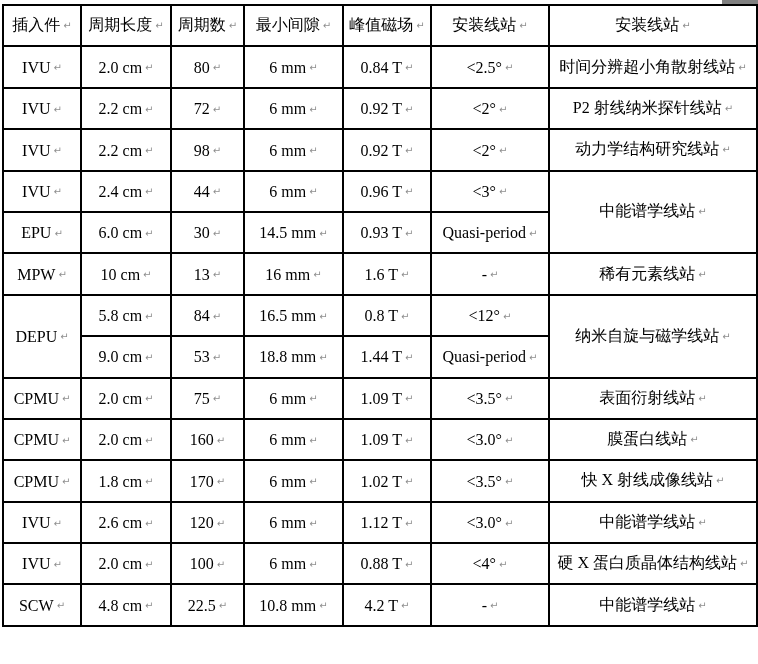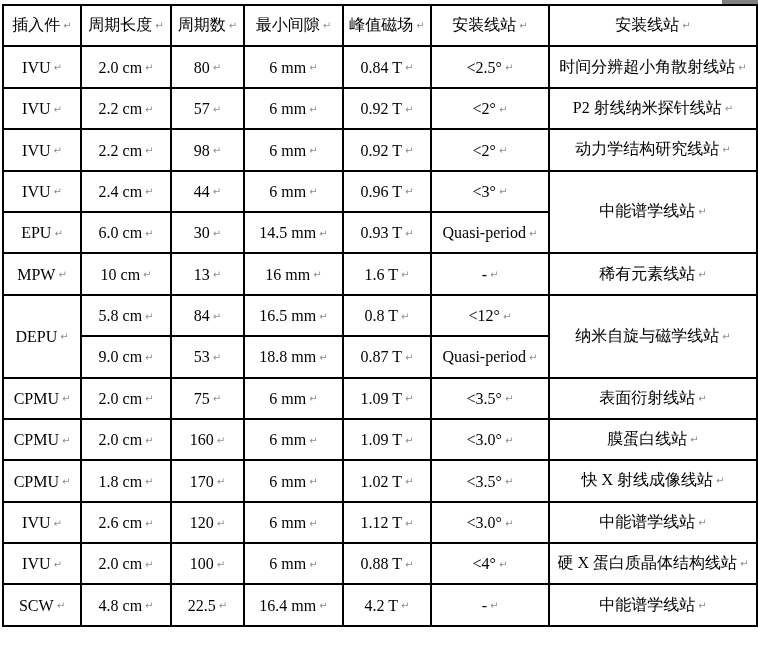--- a/index.html
+++ b/index.html
@@ -92,21 +92,21 @@
           <td><span class="cell-text">2.0 cm</span><span class="pmark">↵</span></td>
           <td><span class="cell-text">80</span><span class="pmark">↵</span></td>
           <td><span class="cell-text">6 mm</span><span class="pmark">↵</span></td>
           <td><span class="cell-text">0.84 T</span><span class="pmark">↵</span></td>
           <td><span class="cell-text">&lt;2.5°</span><span class="pmark">↵</span></td>
           <td><span class="cell-text">时间分辨超小角散射线站</span><span class="pmark">↵</span></td>
         </tr>
         <tr>
           <td><span class="cell-text">IVU</span><span class="pmark">↵</span></td>
           <td><span class="cell-text">2.2 cm</span><span class="pmark">↵</span></td>
-          <td><span class="cell-text">57</span><span class="pmark">↵</span></td>
+          <td><span class="cell-text">72</span><span class="pmark">↵</span></td>
           <td><span class="cell-text">6 mm</span><span class="pmark">↵</span></td>
           <td><span class="cell-text">0.92 T</span><span class="pmark">↵</span></td>
           <td><span class="cell-text">&lt;2°</span><span class="pmark">↵</span></td>
           <td><span class="cell-text">P2 射线纳米探针线站</span><span class="pmark">↵</span></td>
         </tr>
         <tr>
           <td><span class="cell-text">IVU</span><span class="pmark">↵</span></td>
           <td><span class="cell-text">2.2 cm</span><span class="pmark">↵</span></td>
           <td><span class="cell-text">98</span><span class="pmark">↵</span></td>
           <td><span class="cell-text">6 mm</span><span class="pmark">↵</span></td>
@@ -146,21 +146,21 @@
           <td><span class="cell-text">84</span><span class="pmark">↵</span></td>
           <td><span class="cell-text">16.5 mm</span><span class="pmark">↵</span></td>
           <td><span class="cell-text">0.8 T</span><span class="pmark">↵</span></td>
           <td><span class="cell-text">&lt;12°</span><span class="pmark">↵</span></td>
           <td rowspan="2"><span class="cell-text">纳米自旋与磁学线站</span><span class="pmark">↵</span></td>
         </tr>
         <tr>
           <td><span class="cell-text">9.0 cm</span><span class="pmark">↵</span></td>
           <td><span class="cell-text">53</span><span class="pmark">↵</span></td>
           <td><span class="cell-text">18.8 mm</span><span class="pmark">↵</span></td>
-          <td><span class="cell-text">0.87 T</span><span class="pmark">↵</span></td>
+          <td><span class="cell-text">1.44 T</span><span class="pmark">↵</span></td>
           <td><span class="cell-text">Quasi-period</span><span class="pmark">↵</span></td>
         </tr>
         <tr>
           <td><span class="cell-text">CPMU</span><span class="pmark">↵</span></td>
           <td><span class="cell-text">2.0 cm</span><span class="pmark">↵</span></td>
           <td><span class="cell-text">75</span><span class="pmark">↵</span></td>
           <td><span class="cell-text">6 mm</span><span class="pmark">↵</span></td>
           <td><span class="cell-text">1.09 T</span><span class="pmark">↵</span></td>
           <td><span class="cell-text">&lt;3.5°</span><span class="pmark">↵</span></td>
           <td><span class="cell-text">表面衍射线站</span><span class="pmark">↵</span></td>
@@ -198,20 +198,20 @@
           <td><span class="cell-text">100</span><span class="pmark">↵</span></td>
           <td><span class="cell-text">6 mm</span><span class="pmark">↵</span></td>
           <td><span class="cell-text">0.88 T</span><span class="pmark">↵</span></td>
           <td><span class="cell-text">&lt;4°</span><span class="pmark">↵</span></td>
           <td><span class="cell-text">硬 X 蛋白质晶体结构线站</span><span class="pmark">↵</span></td>
         </tr>
         <tr>
           <td><span class="cell-text">SCW</span><span class="pmark">↵</span></td>
           <td><span class="cell-text">4.8 cm</span><span class="pmark">↵</span></td>
           <td><span class="cell-text">22.5</span><span class="pmark">↵</span></td>
-          <td><span class="cell-text">16.4 mm</span><span class="pmark">↵</span></td>
+          <td><span class="cell-text">10.8 mm</span><span class="pmark">↵</span></td>
           <td><span class="cell-text">4.2 T</span><span class="pmark">↵</span></td>
           <td><span class="cell-text">-</span><span class="pmark">↵</span></td>
           <td><span class="cell-text">中能谱学线站</span><span class="pmark">↵</span></td>
         </tr>
       </tbody>
   </table>
 </div>
 
 </body></html>

